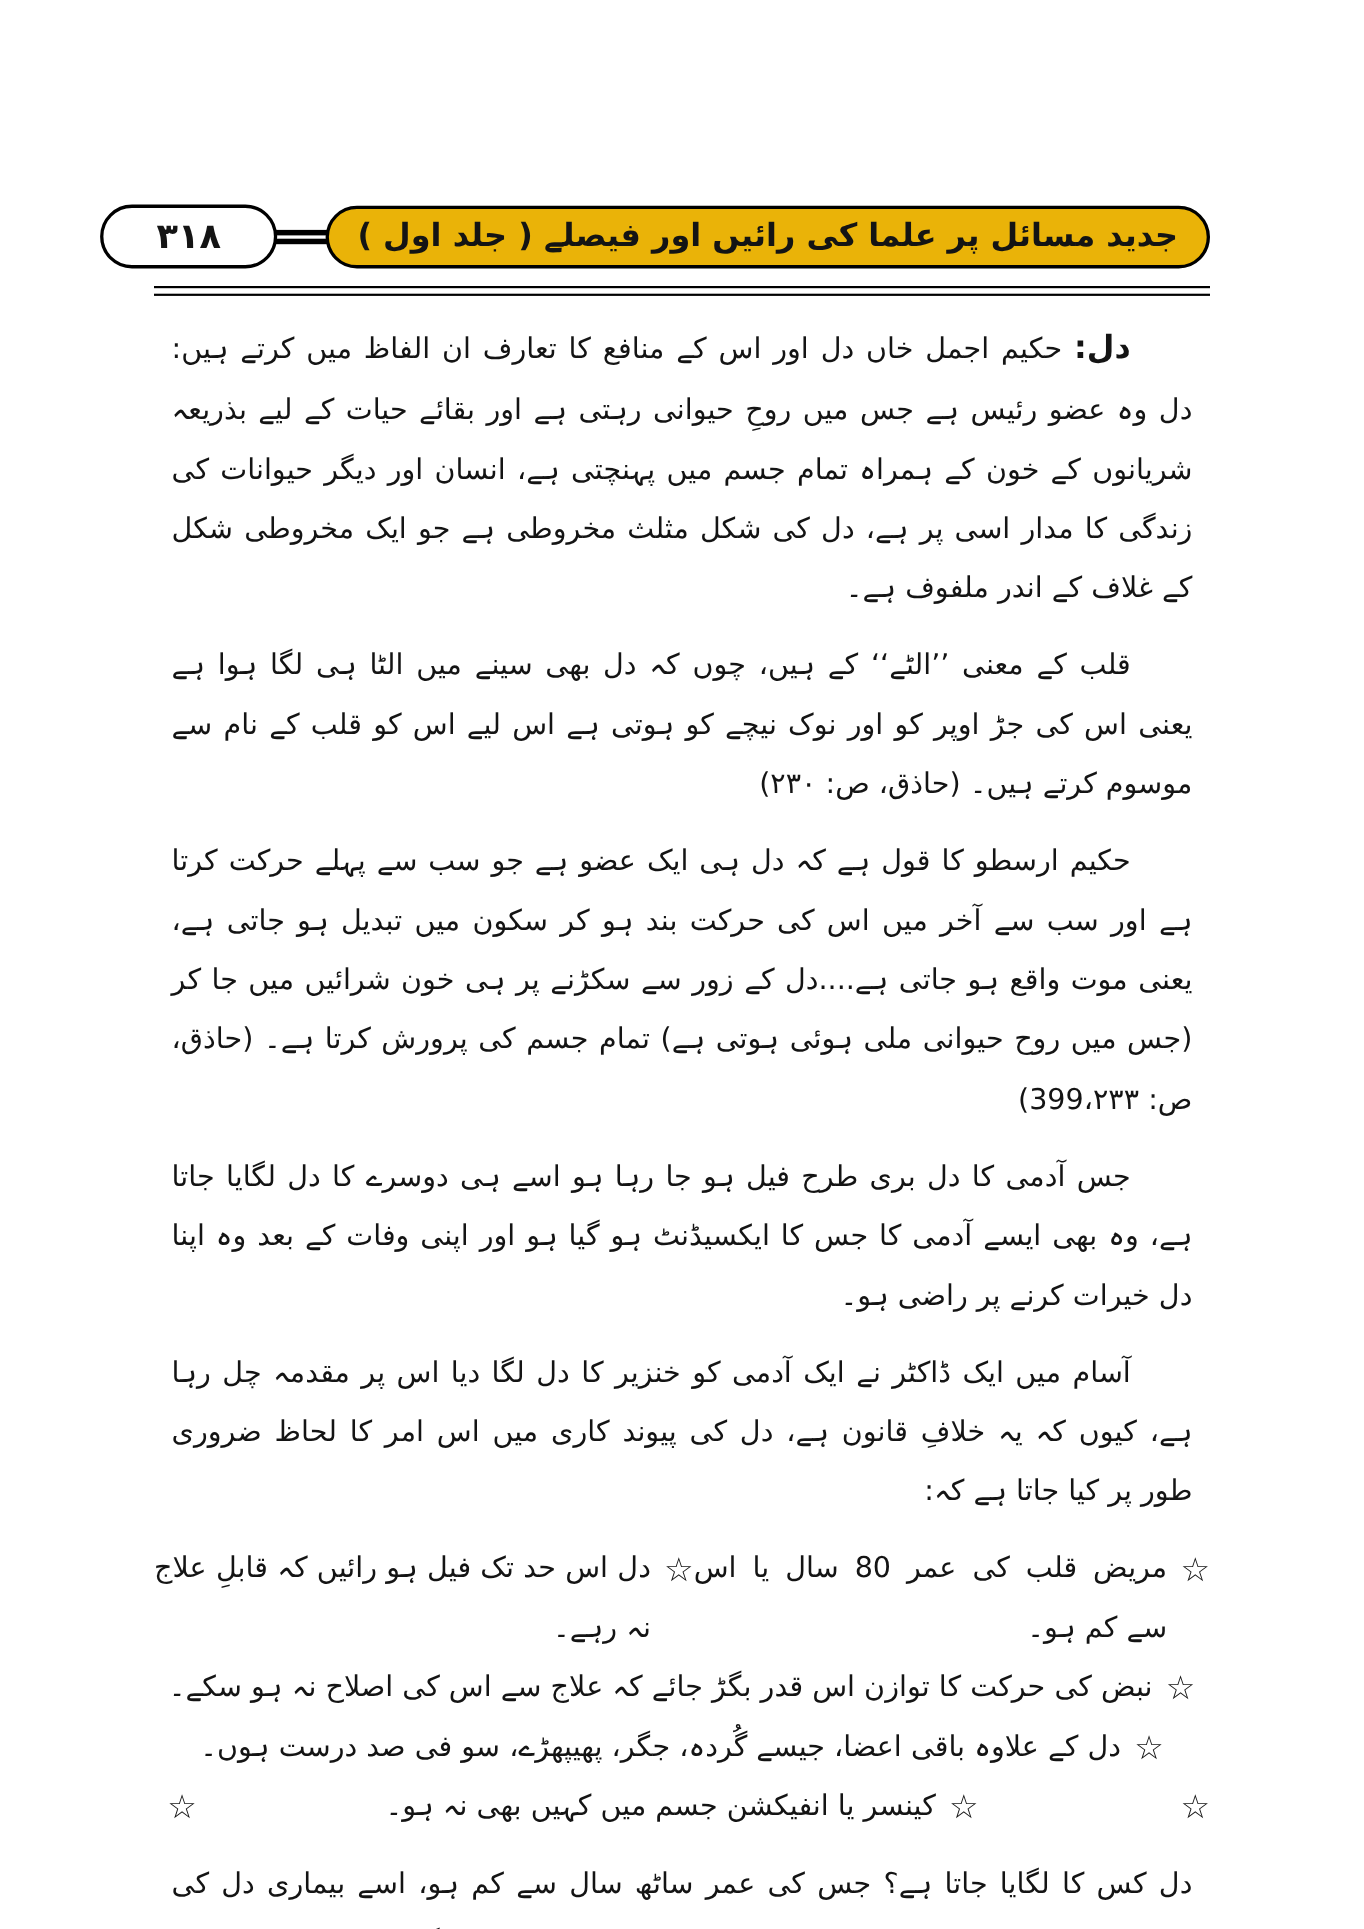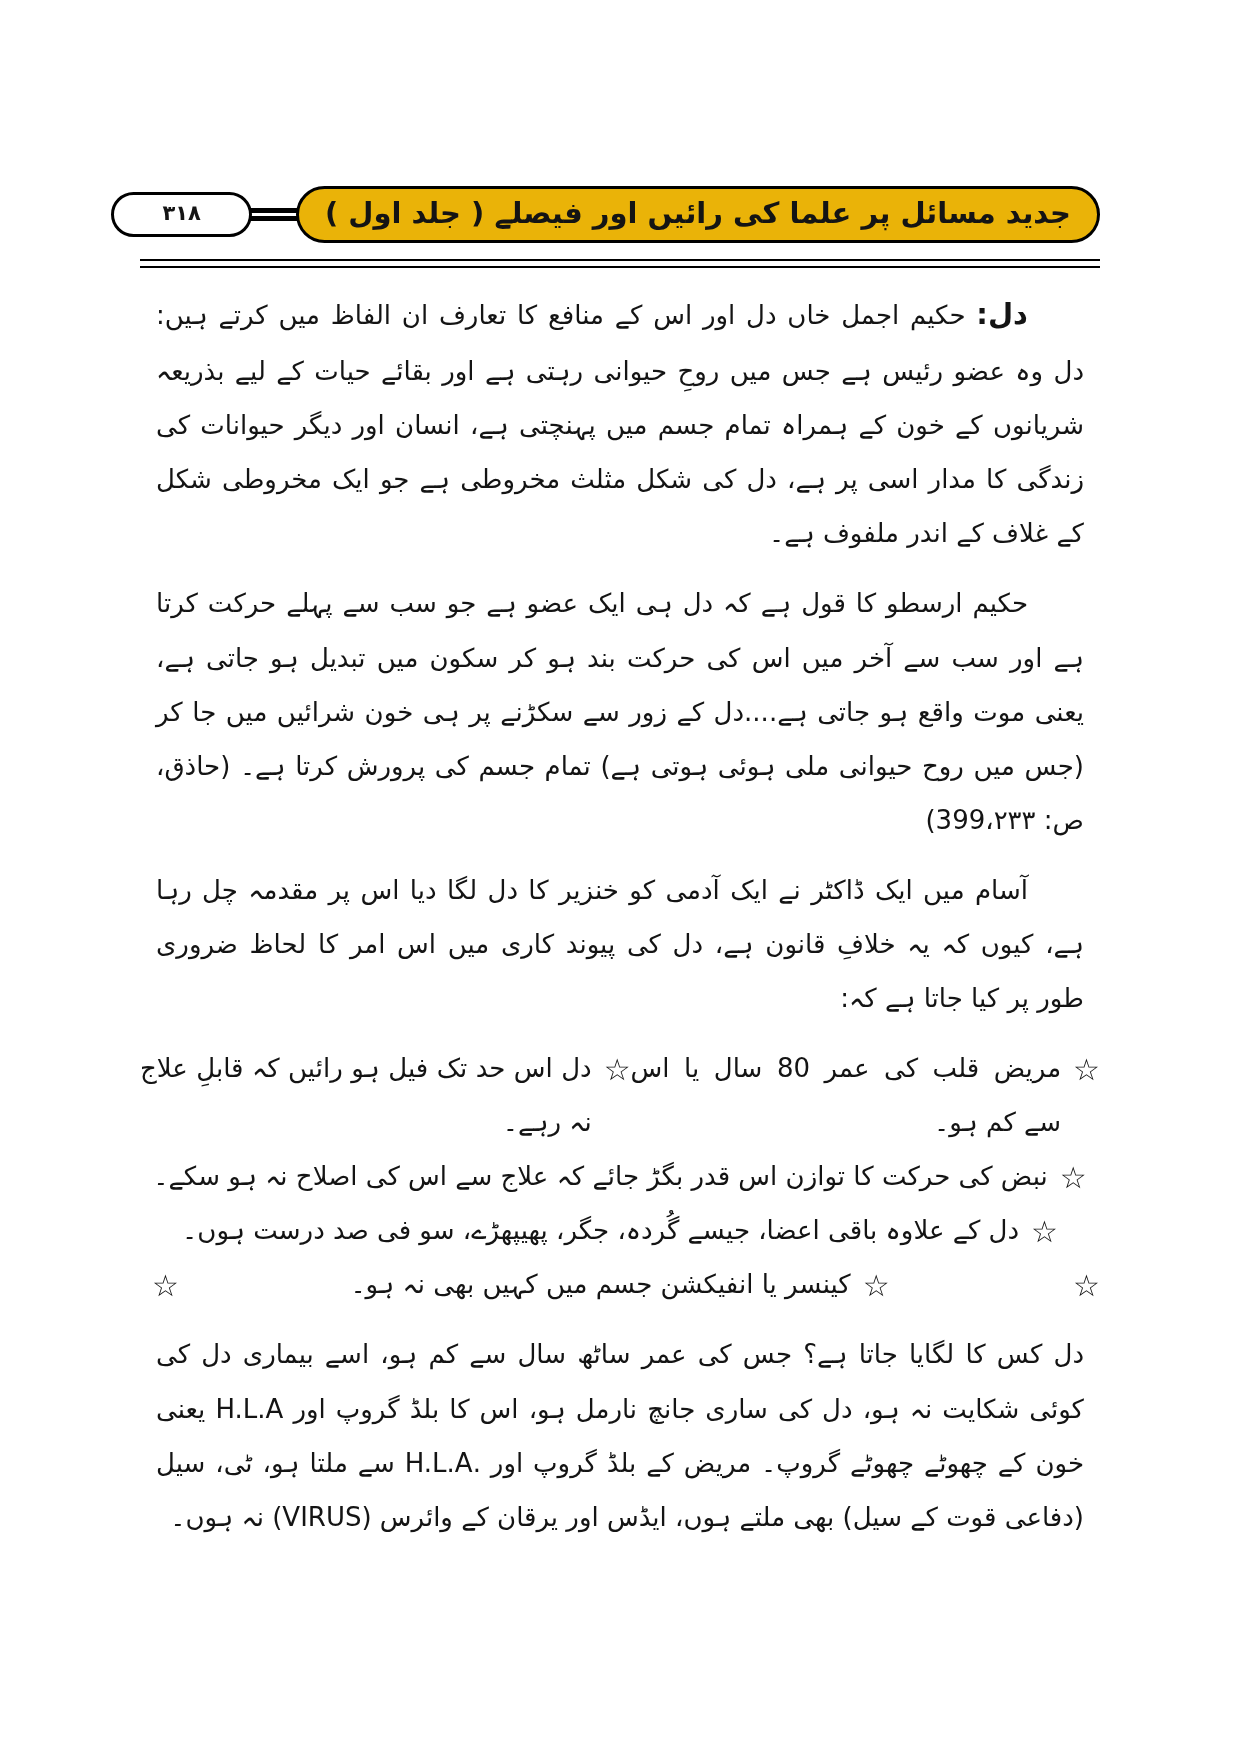--- a/index.html
+++ b/index.html
@@ -28,21 +28,21 @@
   .connector{
     flex:1;height:3px;min-width:60px;
     border-top:5px solid #000;
     border-bottom:5px solid #000;
     margin:0 -8px;
   }
   .page-pill{
     border:3px solid #000;
     border-radius:34px;
     padding:6px 48px 8px 48px;
-    font-size:21px;font-weight:bold;
+    font-size:32px;font-weight:bold;
     background:#fff;z-index:2;
     line-height:1.2;
     text-align:right;
   }
   .header-rule{
     margin-top:16px;
     height:5px;
     border-top:2px solid #000;
     border-bottom:2px solid #000;
   }
@@ -76,23 +76,25 @@
     <div class="page-pill">
       <span>۳۱۸</span>
     </div>
   </div>
   <div class="header-rule"></div>
 
   <div class="content">
 
     <p class="para"><span class="lead">دل:</span> <span>حکیم اجمل خاں دل اور اس کے منافع کا تعارف ان الفاظ میں کرتے ہیں: دل وہ عضو رئیس ہے جس میں روحِ حیوانی رہتی ہے اور بقائے حیات کے لیے بذریعہ شریانوں کے خون کے ہمراہ تمام جسم میں پہنچتی ہے، انسان اور دیگر حیوانات کی زندگی کا مدار اسی پر ہے، دل کی شکل مثلث مخروطی ہے جو ایک مخروطی شکل کے غلاف کے اندر ملفوف ہے۔</span></p>
 
+    <p class="para"><span>قلب کے معنی ’’الٹے‘‘ کے ہیں، چوں کہ دل بھی سینے میں الٹا ہی لگا ہوا ہے یعنی اس کی جڑ اوپر کو اور نوک نیچے کو ہوتی ہے اس لیے اس کو قلب کے نام سے موسوم کرتے ہیں۔ (حاذق، ص: ۲۳۰)</span></p>
 
     <p class="para"><span>حکیم ارسطو کا قول ہے کہ دل ہی ایک عضو ہے جو سب سے پہلے حرکت کرتا ہے اور سب سے آخر میں اس کی حرکت بند ہو کر سکون میں تبدیل ہو جاتی ہے، یعنی موت واقع ہو جاتی ہے....دل کے زور سے سکڑنے پر ہی خون شرائیں میں جا کر (جس میں روح حیوانی ملی ہوئی ہوتی ہے) تمام جسم کی پرورش کرتا ہے۔ (حاذق، ص: 399،۲۳۳)</span></p>
 
+    <p class="para"><span>جس آدمی کا دل بری طرح فیل ہو جا رہا ہو اسے ہی دوسرے کا دل لگایا جاتا ہے، وہ بھی ایسے آدمی کا جس کا ایکسیڈنٹ ہو گیا ہو اور اپنی وفات کے بعد وہ اپنا دل خیرات کرنے پر راضی ہو۔</span></p>
 
     <p class="para"><span>آسام میں ایک ڈاکٹر نے ایک آدمی کو خنزیر کا دل لگا دیا اس پر مقدمہ چل رہا ہے، کیوں کہ یہ خلافِ قانون ہے، دل کی پیوند کاری میں اس امر کا لحاظ ضروری طور پر کیا جاتا ہے کہ:</span></p>
 
     <div class="check-row row-spread">
       <span class="check-item">
           <span class="star-marker">☆</span>
           <span>مریض قلب کی عمر 80 سال یا اس سے کم ہو۔</span>
         </span>
       <span class="check-item">
           <span class="star-marker">☆</span>

